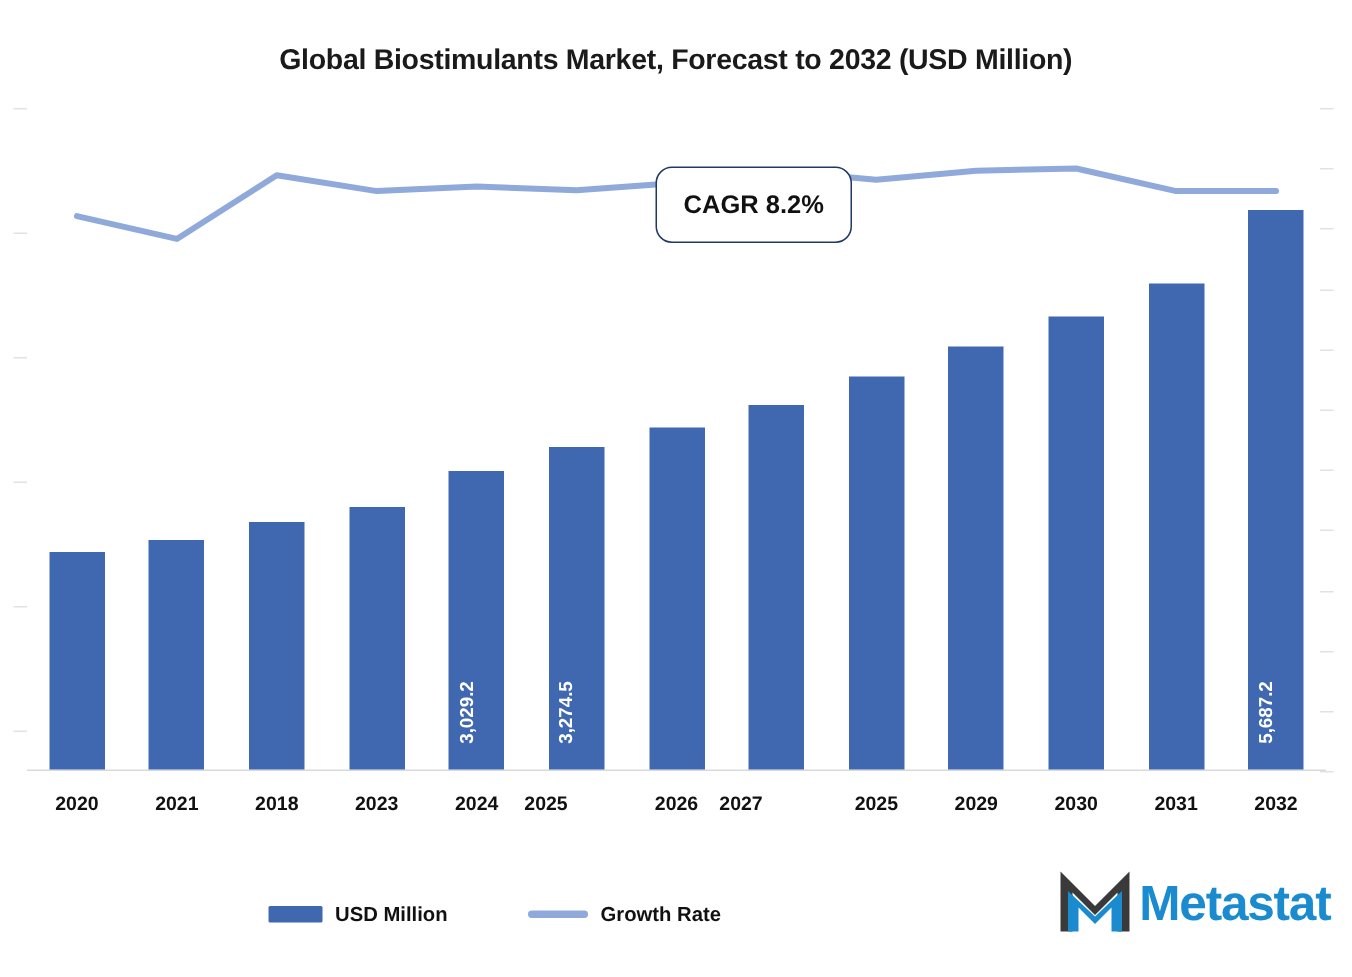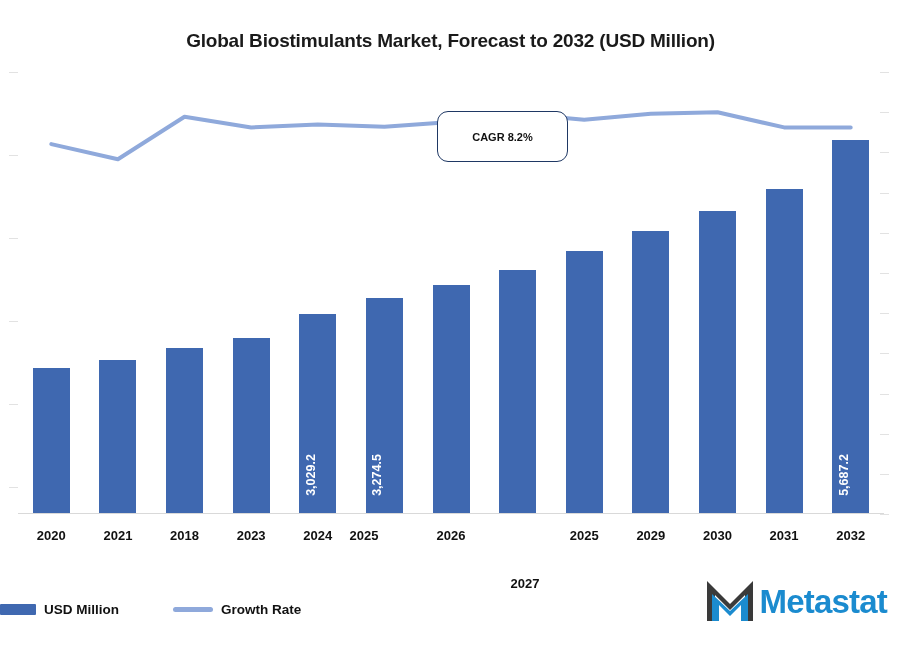--- a/index.html
+++ b/index.html
@@ -82,29 +82,29 @@
 
   
   .cagr-box{
     position:absolute;
     left:437px;top:111px;
     width:131px;height:51px;
     border:1.6px solid #1F3864;
     border-radius:11px;
     background:#ffffff;
     display:flex;align-items:center;justify-content:center;
-    font-size:11px;font-weight:bold;color:#111;
+    font-size:17px;font-weight:bold;color:#111;
     box-sizing:border-box;
   }
 
   
   .legend{
     position:absolute;
     left:0;top:602px;width:660px;
-    display:flex;align-items:center;
+    display:flex;align-items:center;justify-content:center;
     gap:54px;
   }
   .legend-item{display:flex;align-items:center;gap:8px;}
   .legend-swatch-bar{width:36px;height:11px;background:#3F68B0;border-radius:1px;}
   .legend-swatch-line{width:40px;height:5px;background:#8FA9DB;border-radius:3px;}
   .legend-text{font-size:13.5px;font-weight:bold;color:#111;}
 
   
   .logo{
     position:absolute;
@@ -186,21 +186,21 @@
   <div class="cagr-box">CAGR 8.2%</div>
 
   <div id="cats-layer">
       <div class="cat-label" style="left: 21.3077px;">2020</div>
       <div class="cat-label" style="left: 87.9231px;">2021</div>
       <div class="cat-label" style="left: 154.538px;">2018</div>
       <div class="cat-label" style="left: 221.154px;">2023</div>
       <div class="cat-label" style="left: 287.769px;">2024</div>
       <div class="cat-label" style="left: 334px;">2025</div>
       <div class="cat-label" style="left: 421px;">2026</div>
-      <div class="cat-label" style="left: 495px; margin-top: 48px;">2027</div>
+      <div class="cat-label" style="left: 464px;">2027</div>
       <div class="cat-label" style="left: 554.231px;">2025</div>
       <div class="cat-label" style="left: 620.846px;">2029</div>
       <div class="cat-label" style="left: 687.462px;">2030</div>
       <div class="cat-label" style="left: 754.077px;">2031</div>
       <div class="cat-label" style="left: 820.692px;">2032</div>
     </div>
 
   <div class="legend" id="legend">
       <div class="legend-item">
         <span class="legend-swatch-bar" style="background: rgb(63, 104, 176);"></span>

